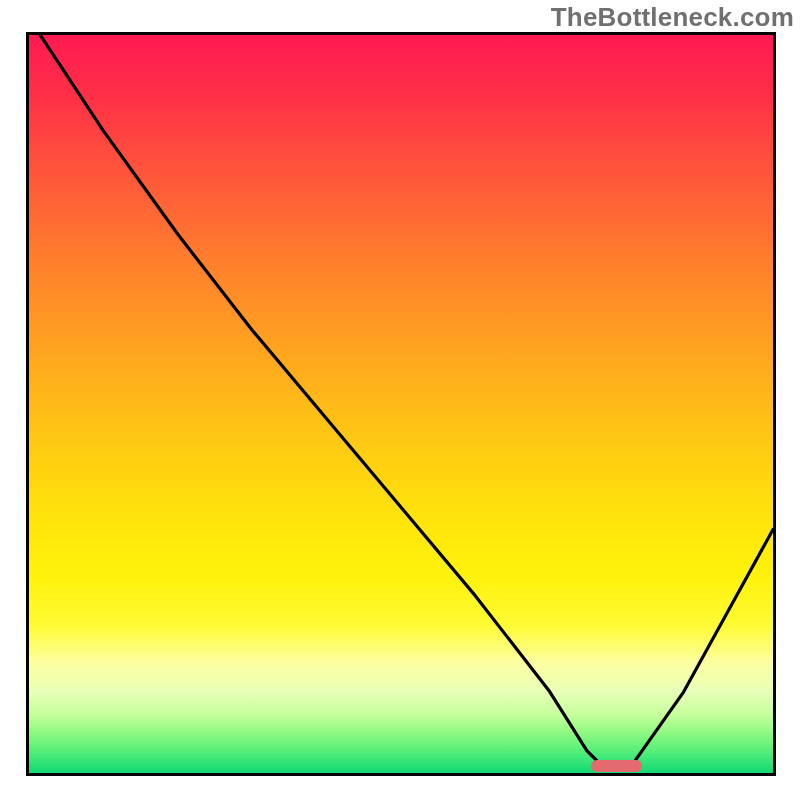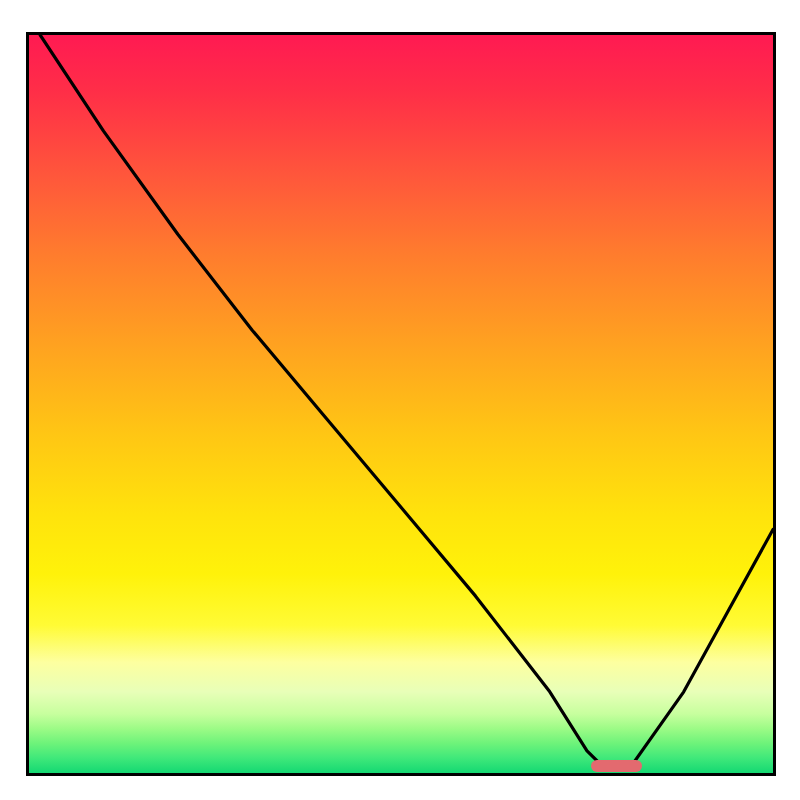--- a/index.html
+++ b/index.html
@@ -71,20 +71,21 @@
     background: #e36a6f;
     border-radius: 6px;
     height: 12px;
   }
 </style>
 </head>
 <body>
 
 <div class="frame">
 
+  <div class="watermark">TheBottleneck.com</div>
 
   <div class="plot-box">
     <div class="gradient"></div>
 
     <svg class="curve-svg" viewBox="0 0 744 738" preserveAspectRatio="none">
       <path d="M11.2 0.0 L74.4 95.9 L148.8 199.3 L223.2 295.2 L297.6 383.8 L372.0 472.3 L446.4 560.9 L520.8 656.8 L558.0 715.9 L572.9 730.6 L602.6 730.6 L654.7 656.8 L699.4 575.6 L744.0 494.5" id="curve-path" fill="none" stroke="#000000" stroke-width="3.2" stroke-linecap="round" stroke-linejoin="round"></path>
     </svg>
 
     <div class="marker" id="marker" style="left: 562.092px; top: 724.62px; width: 51.336px; background: rgb(227, 106, 111);"></div>
   </div>

